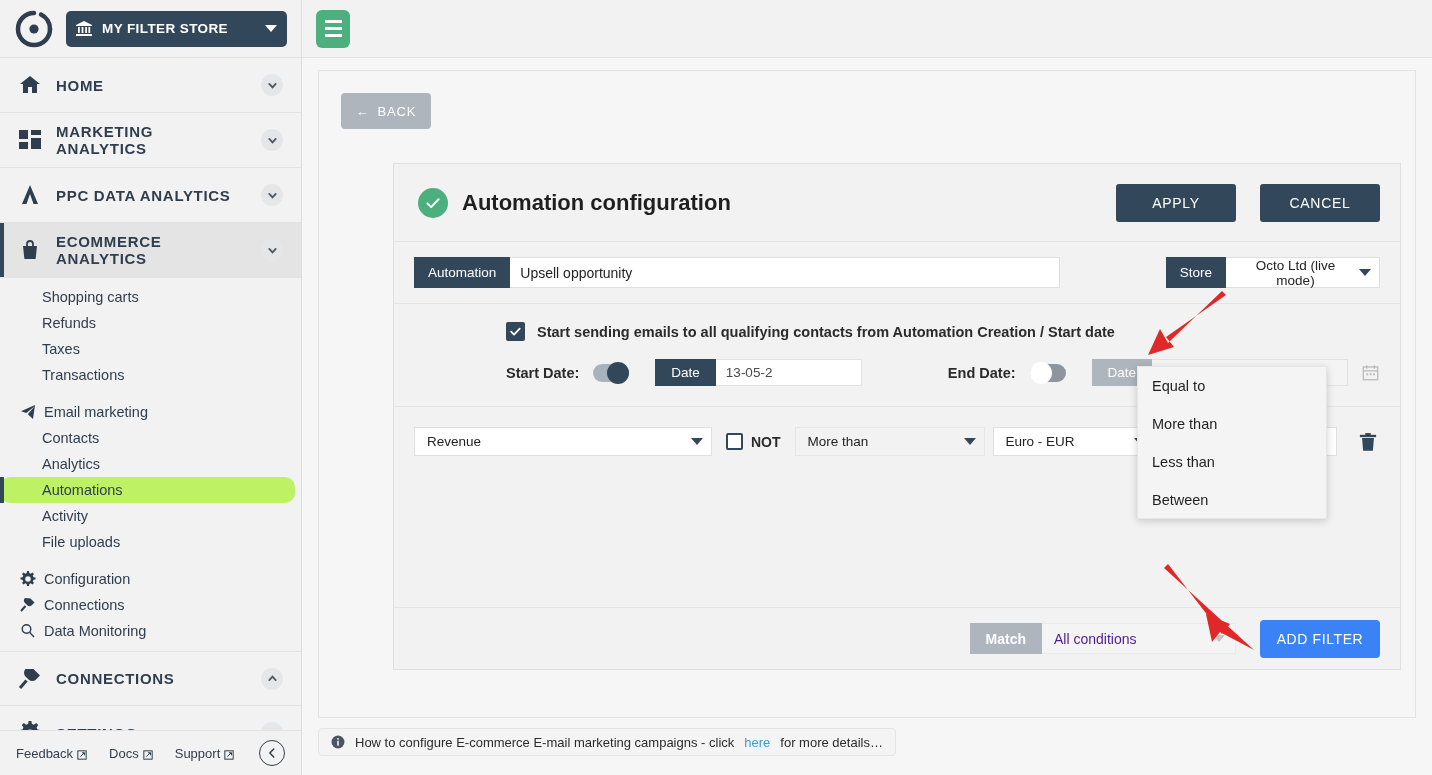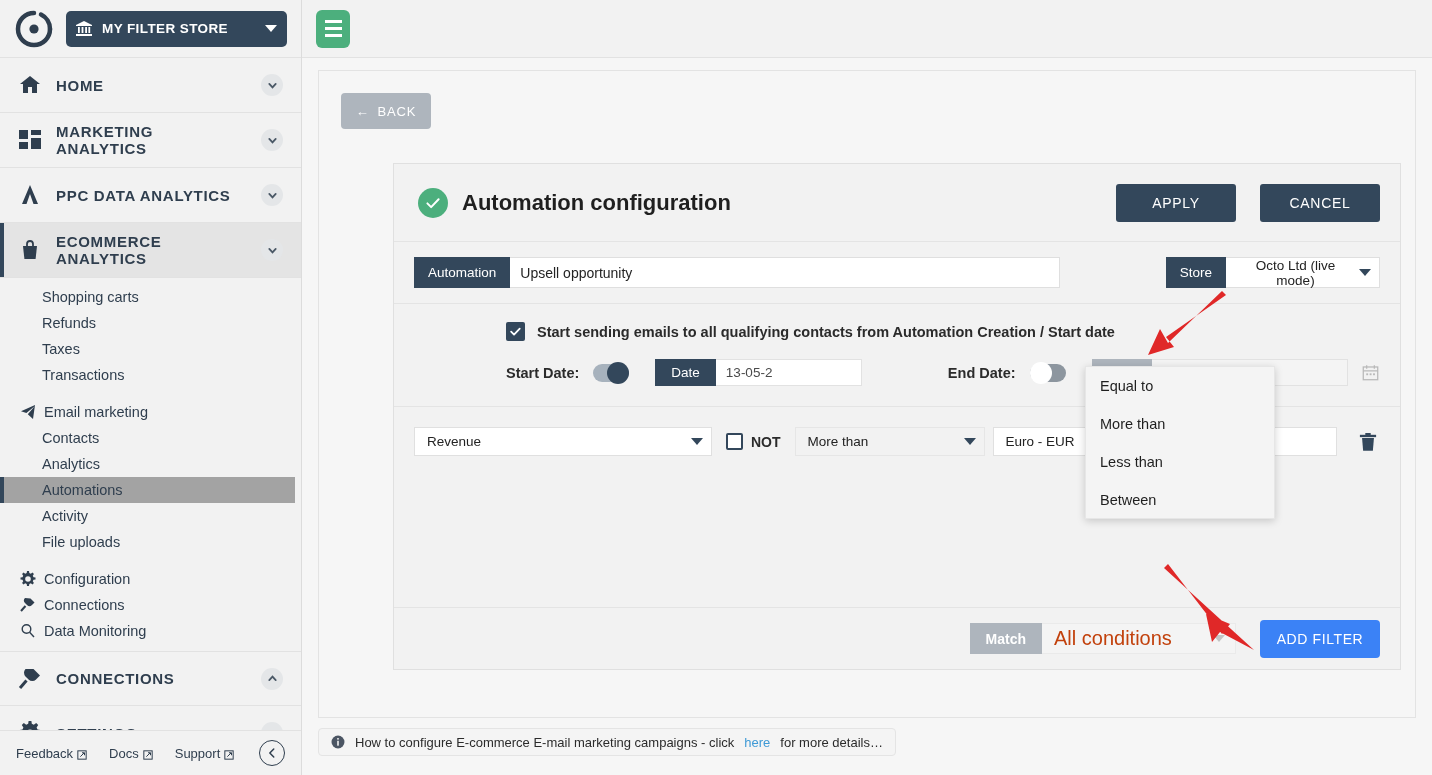--- a/index.html
+++ b/index.html
@@ -64,21 +64,21 @@
 
   .subnav { padding: 6px 0 0 0; }
   .sub-item {
     height: 26px; display: flex; align-items: center; gap: 8px;
     padding-left: 42px; font-size: 14.5px; color: #2f3e4e; cursor: pointer;
     position: relative;
   }
   .sub-item.withicon { padding-left: 20px; }
   .sub-item.withicon .sicon { width: 16px; height: 16px; flex: 0 0 16px; color: #33475b; }
   .sub-item.spaced { margin-top: 11px; }
-  .sub-item.sel { background: #a3a3a3; margin-right: 6px; }
+  .sub-item.sel { background: #bef264; margin-right: 6px; border-radius: 10px; }
   .sub-item.sel::before {
     content: ""; position: absolute; left: 0; top: 0; bottom: 0;
     width: 4px; background: #33475b;
   }
 
   .sb-bottom {
     position: absolute; bottom: 0; left: 0; right: 0; height: 45px;
     border-top: 1px solid #e2e2e2; display: flex; align-items: center;
     gap: 22px; padding: 0 16px; background: #f2f2f2;
   }
@@ -227,21 +227,21 @@
   .cfg-foot {
     border-top: 1px solid #e4e4e4; height: 62px; display: flex;
     align-items: center; justify-content: flex-end; padding: 0 20px; gap: 0;
   }
   .match-tag {
     background: #aeb5bd; color: #fff; font-size: 14px; height: 31px;
     display: flex; align-items: center; padding: 0 16px; font-weight: bold;
   }
   .match-sel {
     height: 31px; width: 194px; border: 1px solid #eaeaea; border-left: none;
-    background: #f4f4f4; color: #c2410c; font-size: 20px; display: flex;
+    background: #f4f4f4; color: #4c1d95; font-size: 14px; display: flex;
     align-items: center; padding: 0 10px 0 12px; cursor: pointer;
   }
   .caret-lt {
     width: 0; height: 0; border-left: 6px solid transparent;
     border-right: 6px solid transparent; border-top: 7px solid #c4c4c4;
     margin-left: auto;
   }
   .addfilter-btn {
     background: #3b82f6; color: #fff; border: none; height: 38px; width: 120px;
     border-radius: 4px; font-size: 14px; letter-spacing: .6px; cursor: pointer;
@@ -252,21 +252,21 @@
   .info-box {
     display: inline-flex; align-items: center; gap: 10px; background: #f4f4f4;
     border: 1px solid #e4e4e4; border-radius: 4px; height: 28px; padding: 0 12px;
     font-size: 13px; color: #2b2b2b;
   }
   .info-box .ic { width: 14px; height: 14px; color: #4b5563; flex: 0 0 14px; }
   .info-box a { color: #3f9ad6; text-decoration: none; cursor: pointer; }
 
   
   .dropdown {
-    position: absolute; left: 766px; top: 295px; width: 190px; height: 153px;
+    position: absolute; left: 818px; top: 295px; width: 190px; height: 153px;
     background: #f4f4f4; border: 1px solid #e6e6e6;
     box-shadow: 0 2px 8px rgba(0,0,0,.18); z-index: 40;
   }
   .dd-item {
     height: 38px; display: flex; align-items: center; padding-left: 14px;
     font-size: 14.5px; color: #1f1f1f; cursor: pointer;
   }
 
   .arrow-svg { position: absolute; pointer-events: none; z-index: 50; }
 </style>

